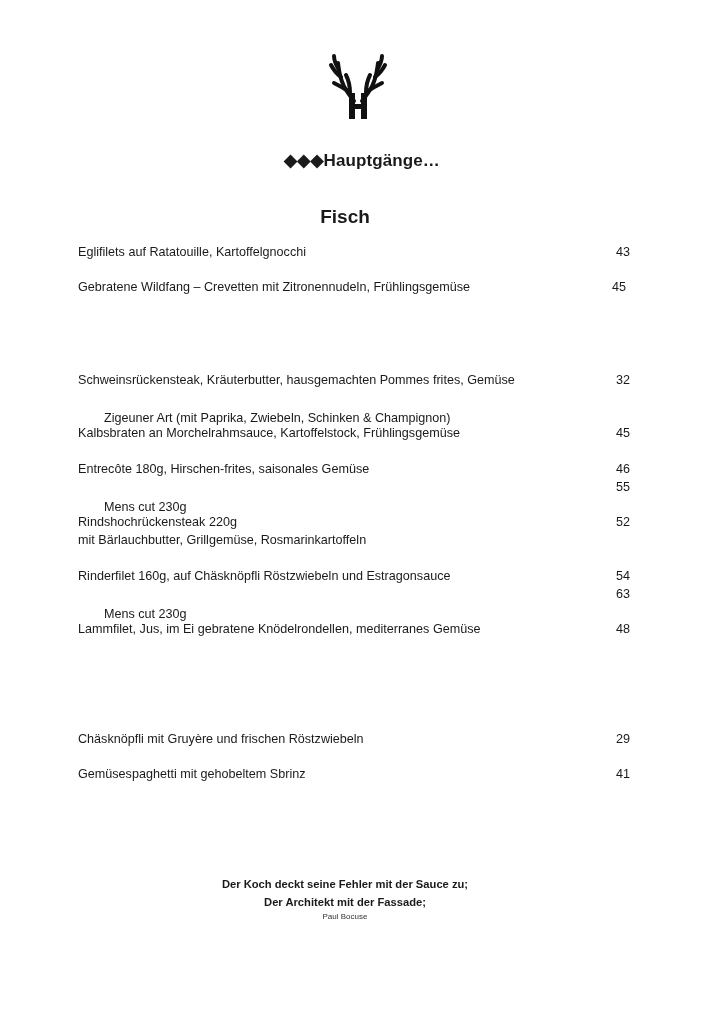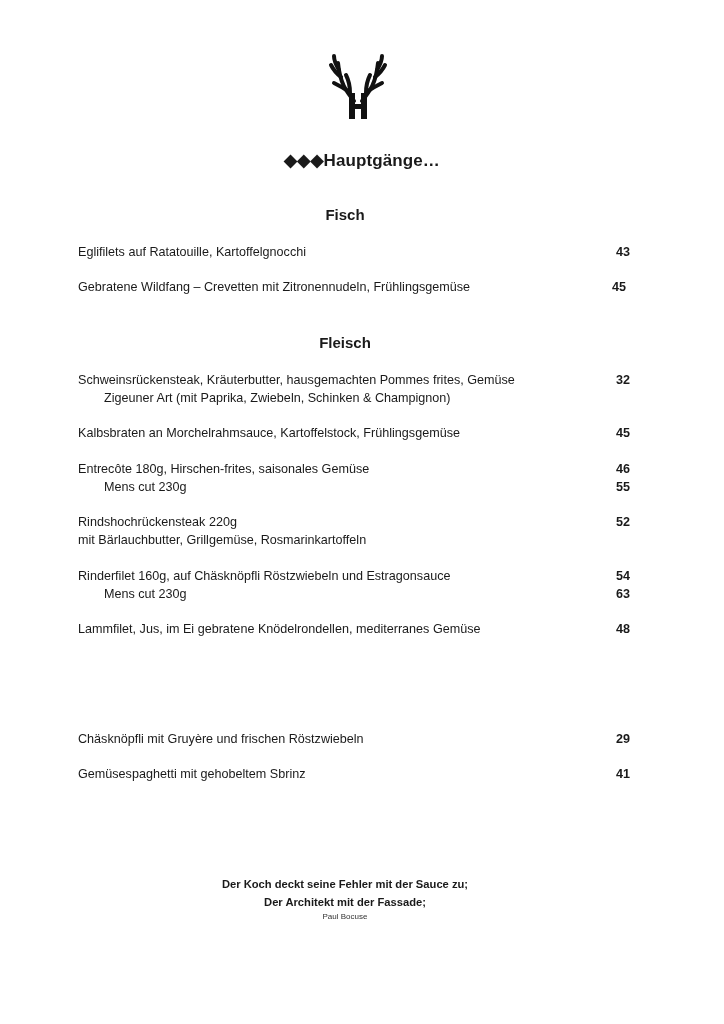--- a/index.html
+++ b/index.html
@@ -3,25 +3,25 @@
   <meta charset="utf-8">
   <style>
     html, body { margin: 0; padding: 0; background: #ffffff; }
     body { width: 724px; height: 1024px; position: relative; overflow: hidden;
            font-family: "Liberation Sans", sans-serif; color: #1a1a1a; }
     .page { position: absolute; left: 0; top: 13px; width: 724px; height: 1024px; }
     .logo { position: absolute; left: 328px; top: 40px; width: 60px; height: 68px; }
     .heading { position: absolute; left: 0; width: 724px; text-align: center; top: 137px;
                font-size: 17px; font-weight: bold; letter-spacing: 0.1px; }
     .section-title { position: absolute; left: 0; width: 690px; text-align: center;
-                     font-size: 15px; font-weight: bold; }
+                     font-size: 19px; font-weight: bold; }
     .row { position: absolute; left: 78px; width: 552px; font-size: 12.6px; line-height: 18px; }
     .row .name { position: absolute; left: 0; white-space: nowrap; }
-    .row .price { position: absolute; right: 0; text-align: right; font-weight: bold; }
-    .row.sub .name { left: 26px; }
+    .row .price { position: absolute; right: 0; text-align: right; }
+    .row.sub .name { left: 26px; margin-top: 20px; }
     .row.plain .name { left: 0; }
     .quote { position: absolute; left: 0; width: 690px; text-align: center; top: 863px;
              font-size: 11.2px; font-weight: bold; line-height: 17.5px; }
     .author { font-weight: normal; font-size: 8px; line-height: 12px; color: #333; text-align: center; }
   </style>
 </head>
 <body>
 
 <div class="page">
 
@@ -50,21 +50,20 @@
   <div class="section-title" style="top:193px">Fisch</div>
   <div class="row" style="top:230px">
     <span class="name">Eglifilets auf Ratatouille, Kartoffelgnocchi</span>
     <span class="price">43</span>
   </div>
   <div class="row" style="top:265px">
     <span class="name">Gebratene Wildfang – Crevetten mit Zitronennudeln, Frühlingsgemüse</span>
     <span class="price" style="right:4px">45</span>
   </div>
 
-  <div class="section-title" style="top:321px">Fleisch</div>
 
   <div class="row" style="top:358px">
     <span class="name">Schweinsrückensteak, Kräuterbutter, hausgemachten Pommes frites, Gemüse</span>
     <span class="price">32</span>
   </div>
   <div class="row sub" style="top:376px">
     <span class="name">Zigeuner Art (mit Paprika, Zwiebeln, Schinken &amp; Champignon)</span>
   </div>
 
   <div class="row" style="top:411px">

